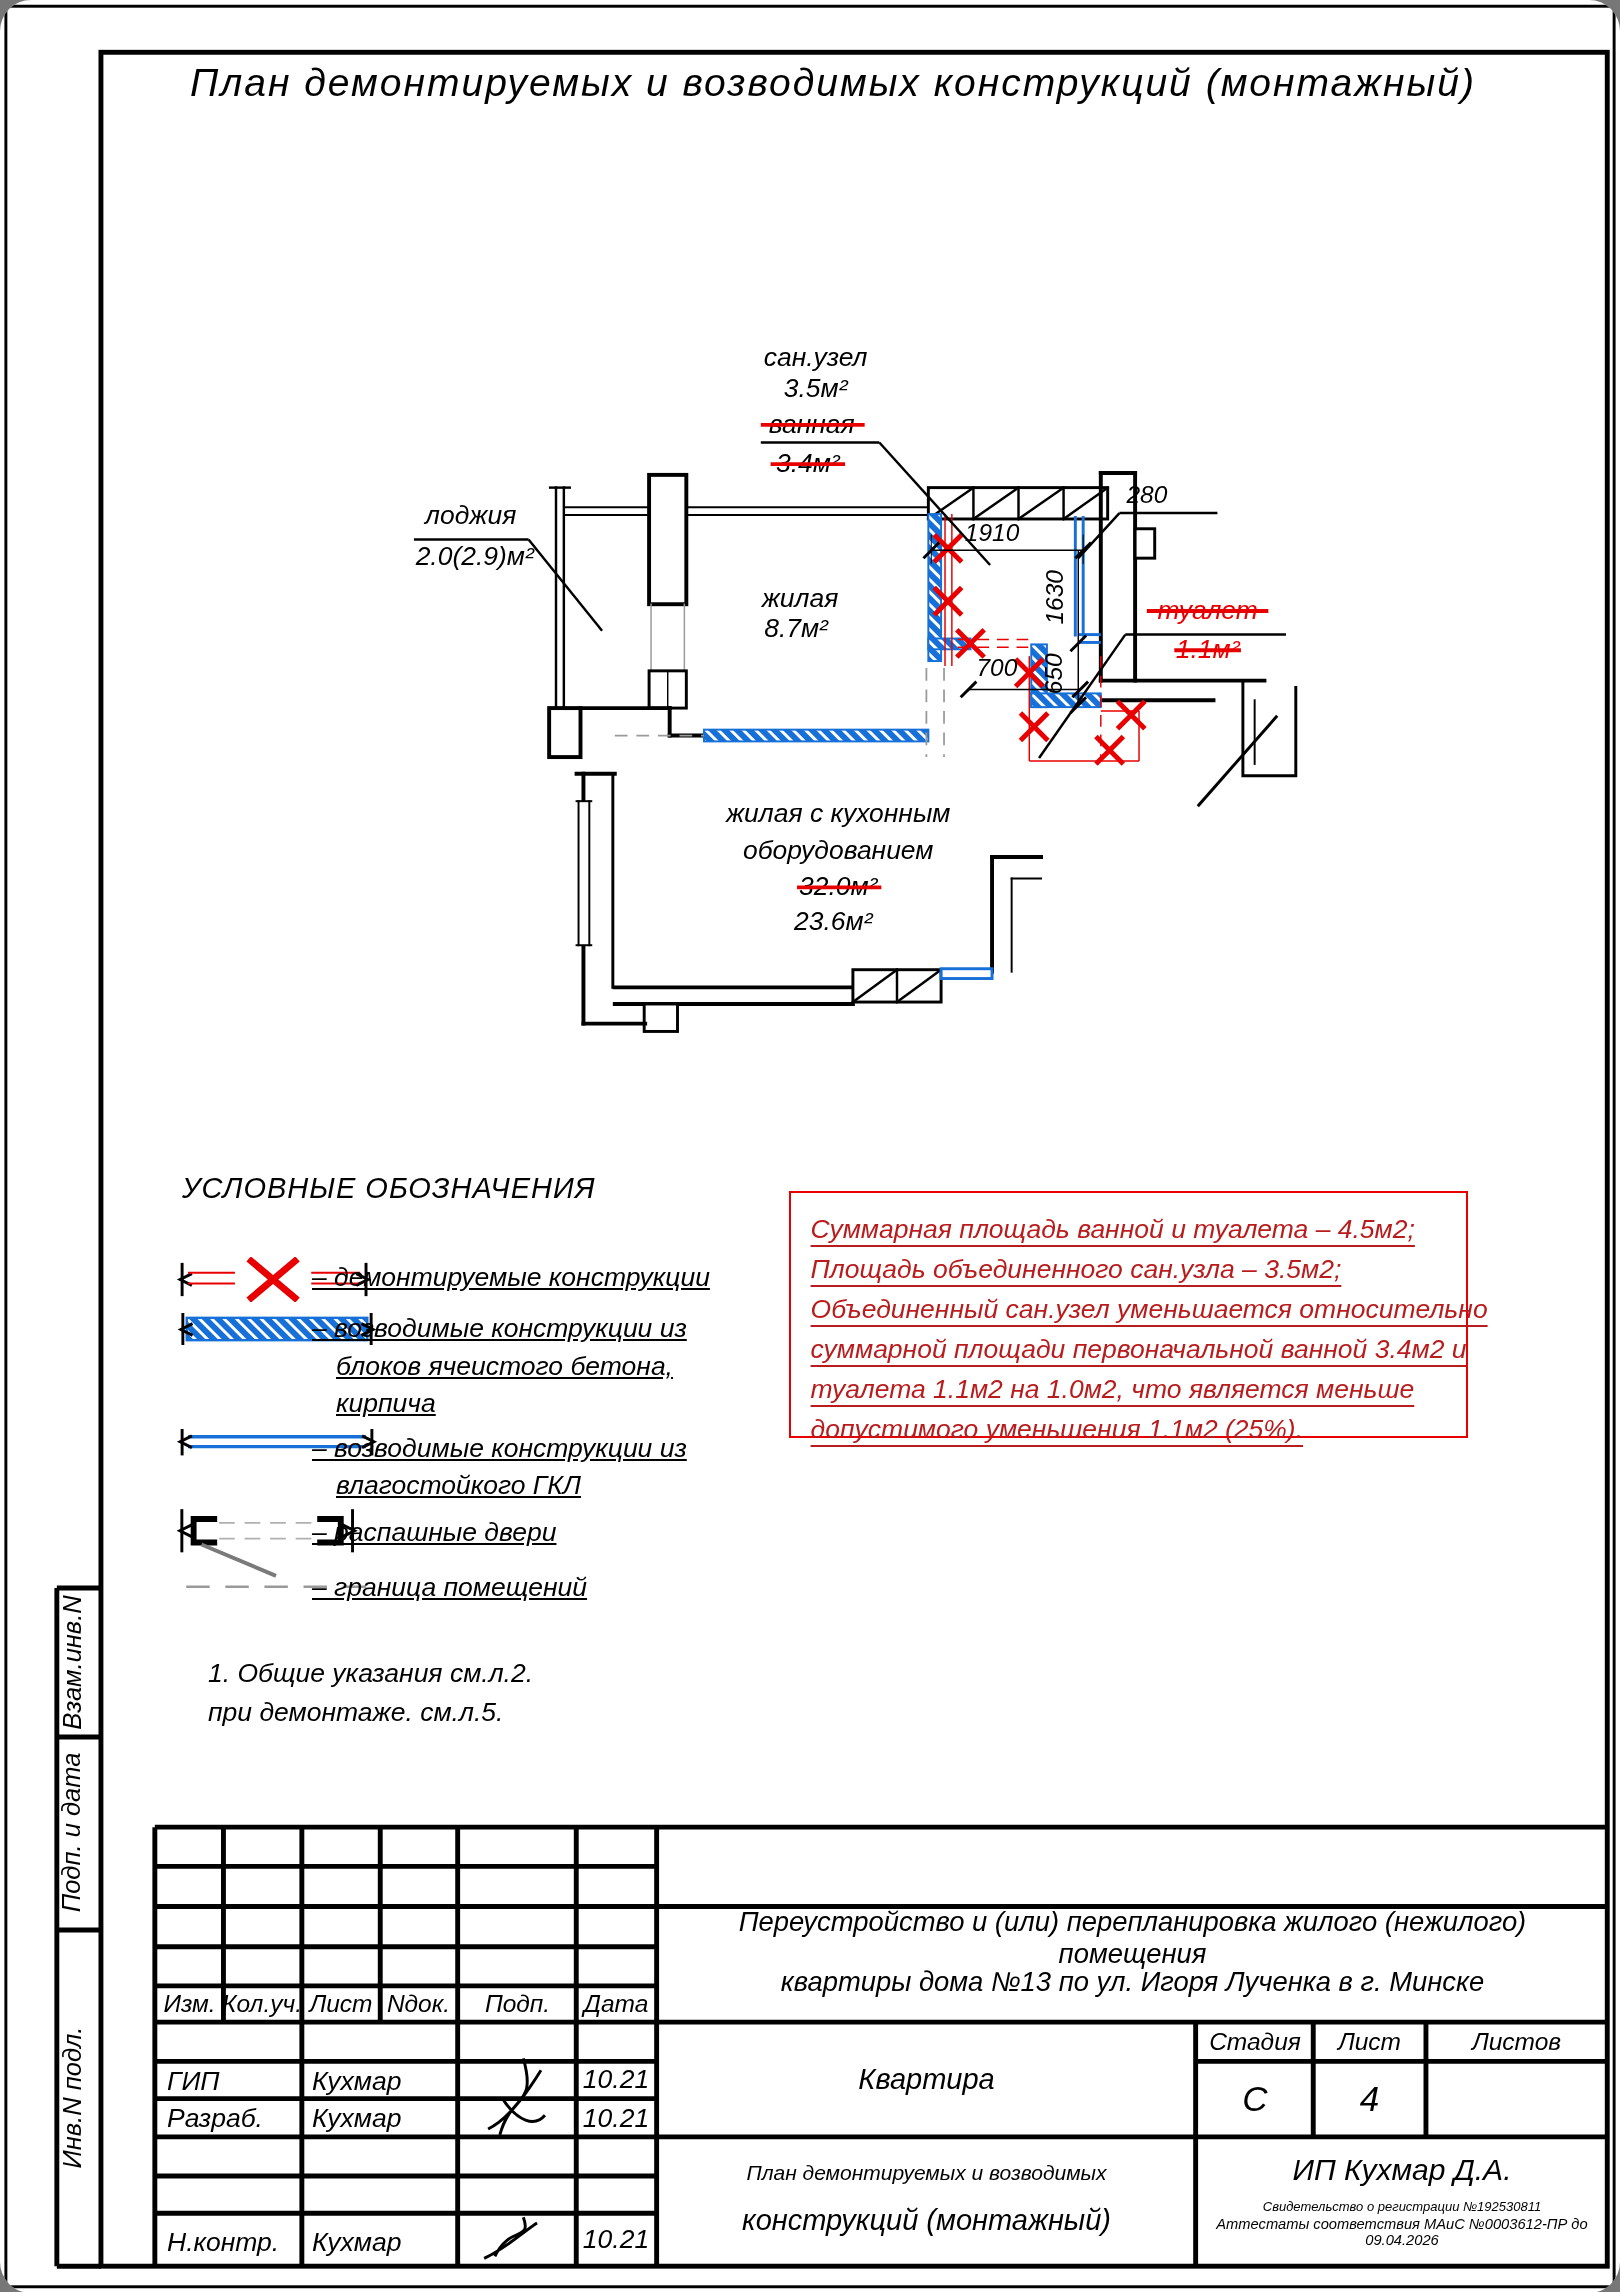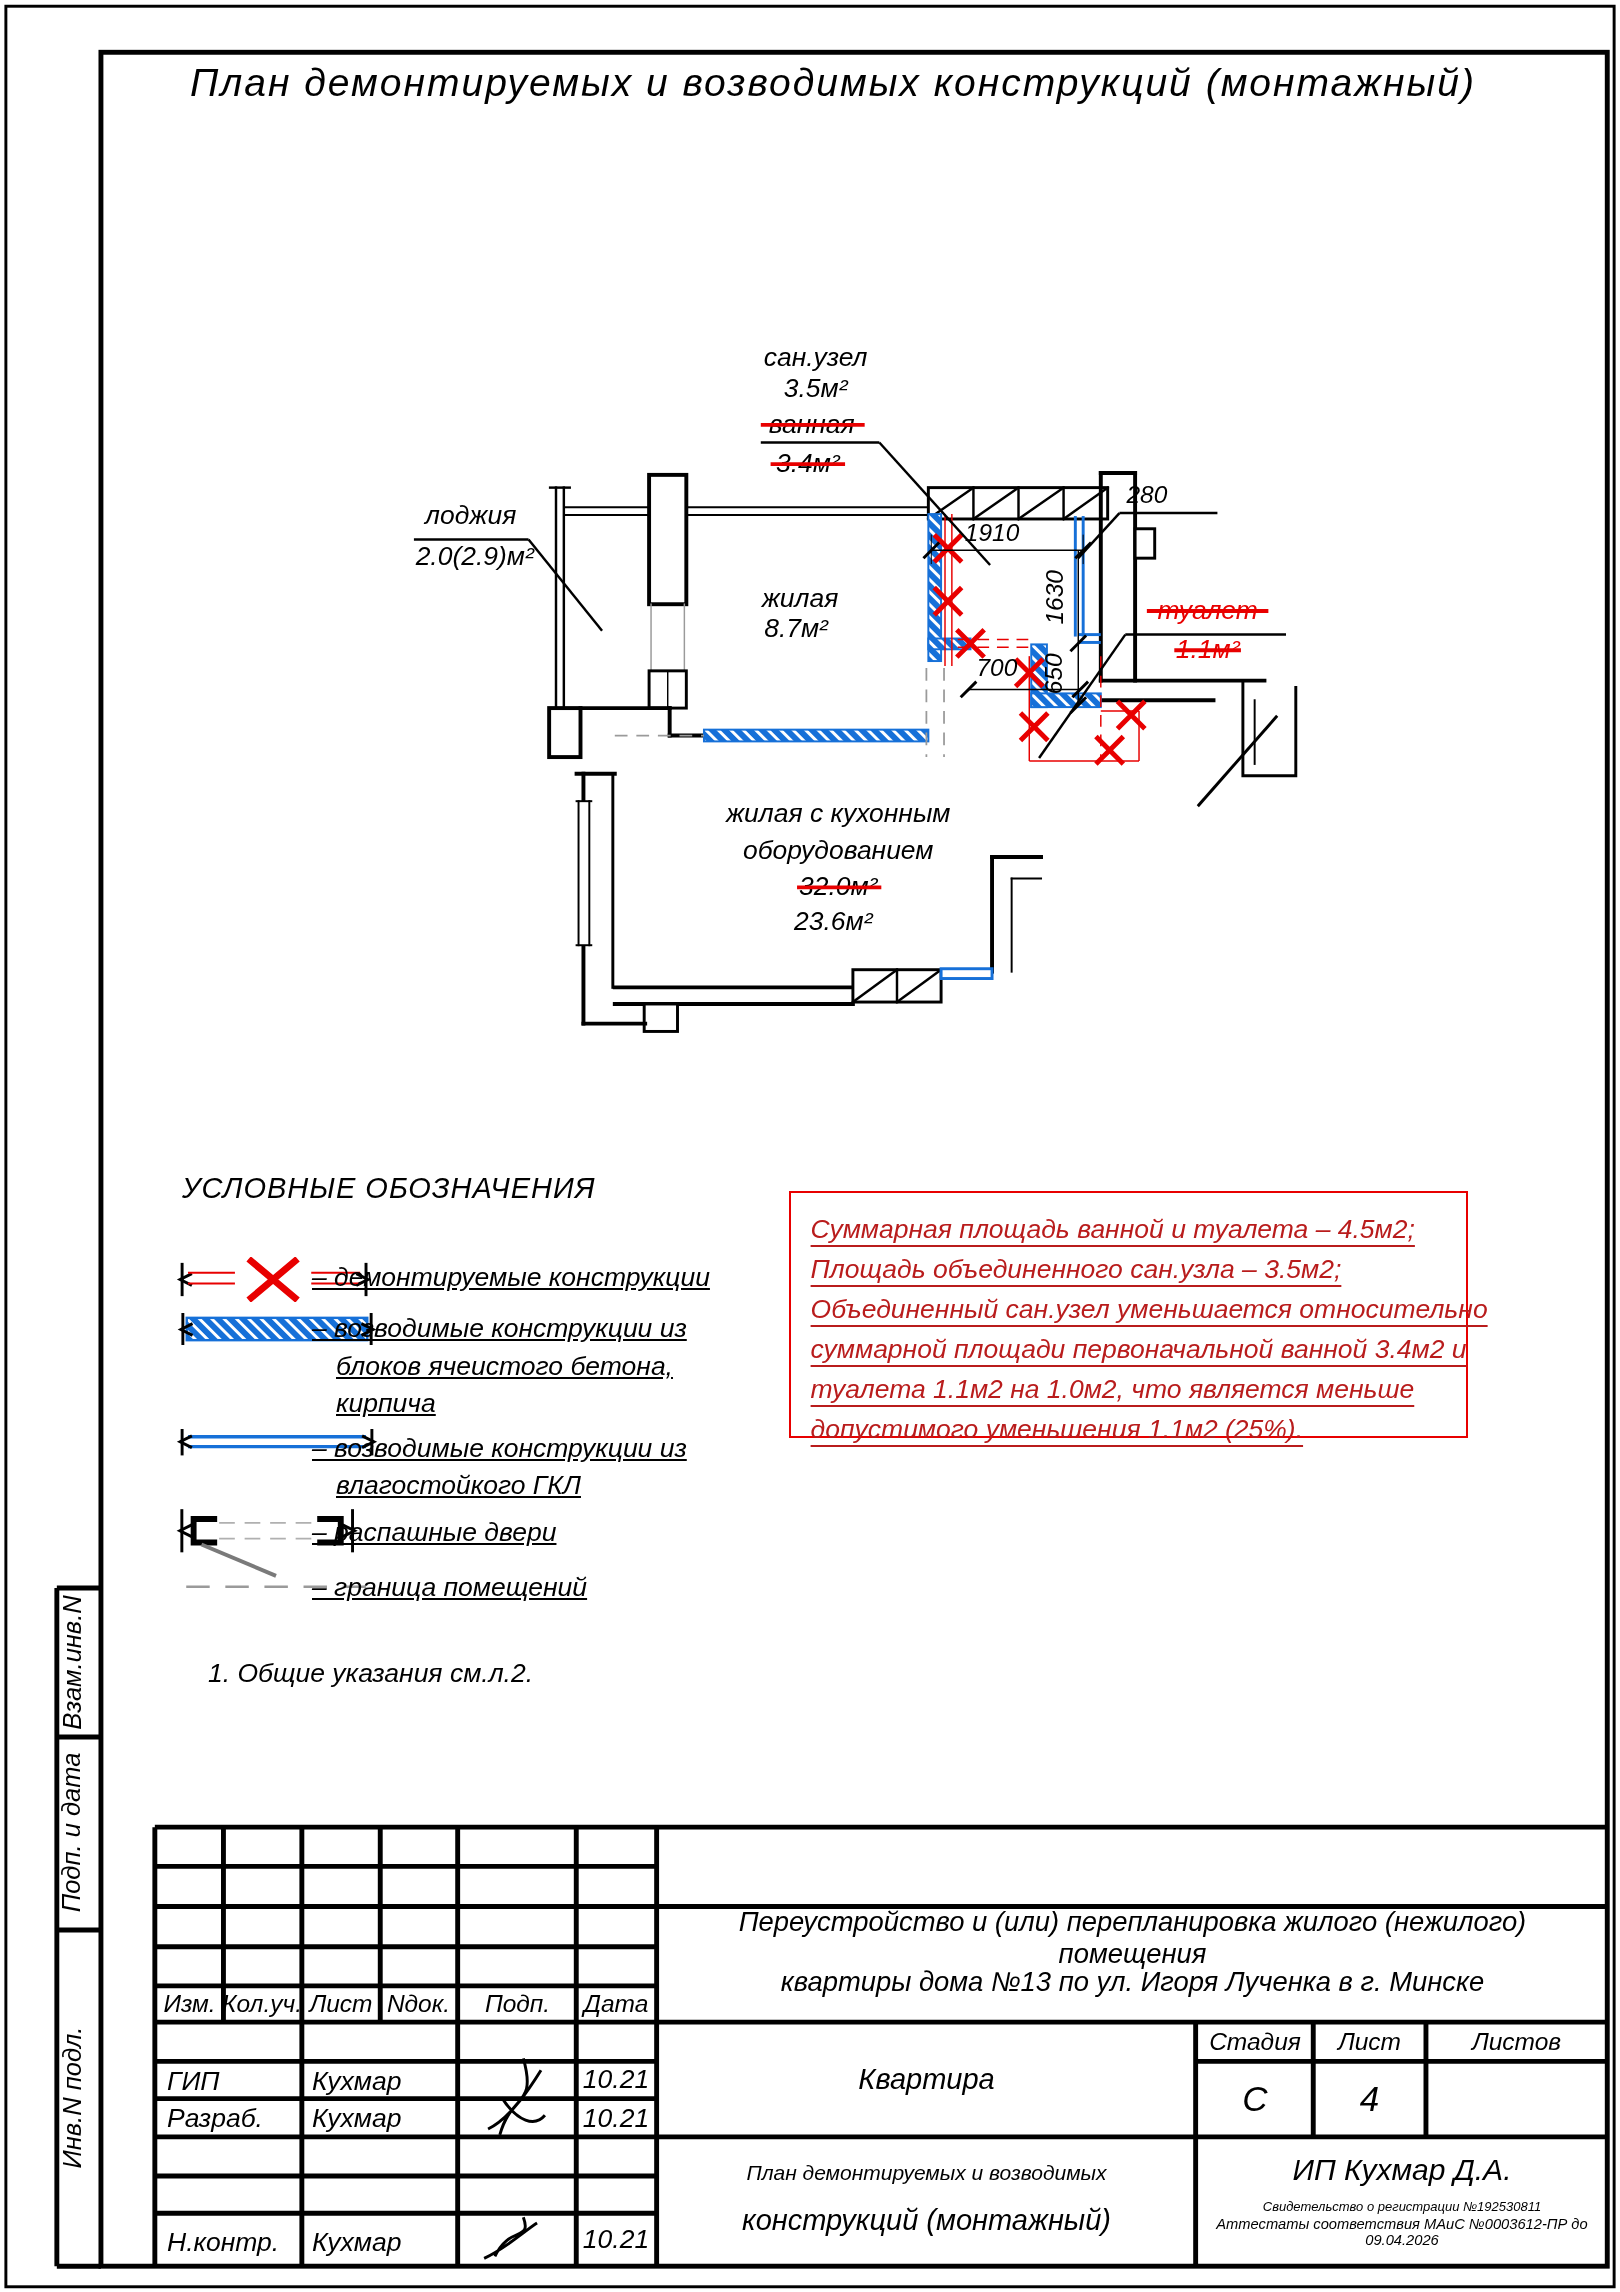--- a/index.html
+++ b/index.html
@@ -1,18 +1,18 @@
 <!DOCTYPE html>
 <html><head>
 <meta charset="utf-8">
 <style>
   html,body { margin:0; padding:0; background:#777; }
   .sheet {
     position:relative; width:1620px; height:2293px; background:#ffffff;
-    font-family:"Liberation Sans", sans-serif; overflow:hidden;
+    font-family:"Liberation Sans", sans-serif; overflow:hidden;border-radius:31px;
   }
   .abs { position:absolute; }
   .ctr { display:flex; align-items:center; justify-content:center; text-align:center; }
   .page-title {
     left:147px; top:61px; width:1372px; text-align:center;
     font-size:39px; font-style:italic; letter-spacing:2px; color:#000; white-space:nowrap;
   }
   svg text { font-family:"Liberation Sans", sans-serif; font-style:italic; fill:#000; }
   .lbl { font-size:27px; text-anchor:middle; }
   .lblr { font-size:27px; text-anchor:middle; fill:#e80000; }
@@ -339,20 +339,21 @@
     <div>Суммарная площадь ванной и туалета – 4.5м2;</div>
     <div>Площадь объединенного сан.узла – 3.5м2;</div>
     <div>Объединенный сан.узел уменьшается относительно</div>
     <div>суммарной площади первоначальной ванной 3.4м2 и</div>
     <div>туалета 1.1м2 на 1.0м2, что является меньше</div>
     <div>допустимого уменьшения 1.1м2 (25%).</div>
   </div>
 
   <div class="abs notes">
     <div>1. Общие указания см.л.2.</div>
+    <div>при демонтаже. см.л.5.</div>
   </div>
 
   <div class="abs tb tb-head ctr" style="left:155px;top:1986px;width:69px;height:36px">Изм.</div>
   <div class="abs tb tb-head ctr" style="left:223px;top:1986px;width:78px;height:36px">Кол.уч.</div>
   <div class="abs tb tb-head ctr" style="left:302px;top:1986px;width:78px;height:36px">Лист</div>
   <div class="abs tb tb-head ctr" style="left:380px;top:1986px;width:77px;height:36px">Nдок.</div>
   <div class="abs tb tb-head ctr" style="left:458px;top:1986px;width:119px;height:36px">Подп.</div>
   <div class="abs tb tb-head ctr" style="left:576px;top:1986px;width:80px;height:36px">Дата</div>
 
   <div class="abs tb tb-cell" style="left:167px;top:2066px">ГИП</div>

